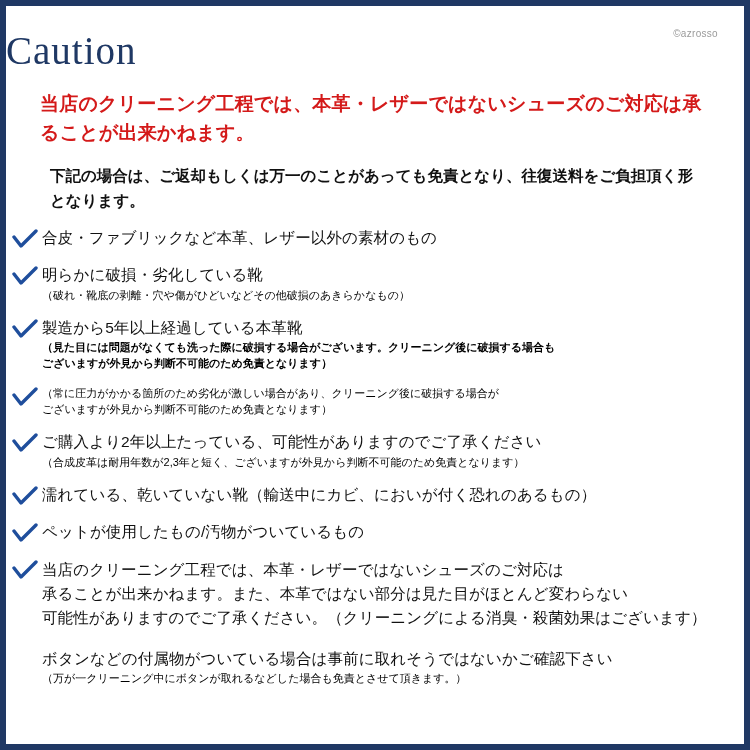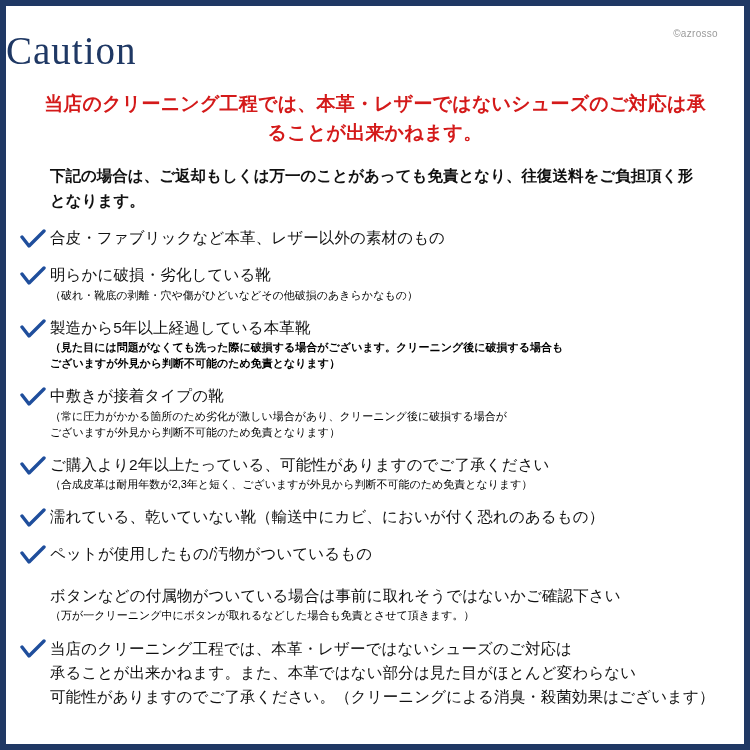--- a/index.html
+++ b/index.html
@@ -35,37 +35,37 @@
     font-family: "Liberation Serif", serif;
     font-size: 39px;
     color: #1f3864;
     letter-spacing: 1px;
     padding-top: 22px;
     font-weight: normal;
     margin: 0;
   }
   #lead {
     margin: 16px 34px 8px 34px;
-    text-align: center;
+    text-align: left;
     color: #d41a1a;
     font-size: 19px;
     line-height: 1.55;
     font-weight: bold;
     letter-spacing: 0.2px;
   }
   #subhead {
     margin: 16px 44px 0 44px;
     color: #111111;
     font-size: 15.5px;
     line-height: 1.6;
     font-weight: bold;
   }
   #list {
     margin: 14px 0 0 0;
-    padding: 0 26px 0 14px;
+    padding: 0 26px 0 6px;
   }
   .item {
     display: flex;
     align-items: flex-start;
     margin-bottom: 13px;
   }
   .check {
     flex: 0 0 auto;
     width: 26px;
     height: 22px;
@@ -148,21 +148,20 @@
       </div>
     </div>
 
     <div class="item">
       <span class="check">
         <svg width="26" height="22" viewBox="0 0 26 22" aria-hidden="true">
           <path d="M2 8 L9 17 L24 2" fill="none" stroke="currentColor" stroke-width="3.4" stroke-linecap="round" stroke-linejoin="round"></path>
         </svg>
       </span>
       <div class="body">
-        <div class="main-text">中敷きが接着タイプの靴</div>
         <div class="sub-text" style="white-space: pre-line;">（常に圧力がかかる箇所のため劣化が激しい場合があり、クリーニング後に破損する場合が
 ございますが外見から判断不可能のため免責となります）</div>
       </div>
     </div>
 
     <div class="item">
       <span class="check">
         <svg width="26" height="22" viewBox="0 0 26 22" aria-hidden="true">
           <path d="M2 8 L9 17 L24 2" fill="none" stroke="currentColor" stroke-width="3.4" stroke-linecap="round" stroke-linejoin="round"></path>
         </svg>
@@ -185,42 +184,42 @@
     </div>
 
     <div class="item">
       <span class="check">
         <svg width="26" height="22" viewBox="0 0 26 22" aria-hidden="true">
           <path d="M2 8 L9 17 L24 2" fill="none" stroke="currentColor" stroke-width="3.4" stroke-linecap="round" stroke-linejoin="round"></path>
         </svg>
       </span>
       <div class="body">
         <div class="main-text">ペットが使用したもの/汚物がついているもの</div>
-      </div>
-    </div>
-
-    <div class="item no-check" style="margin-top:18px;">
-      <span class="check">
-        <svg width="26" height="22" viewBox="0 0 26 22" aria-hidden="true">
-          <path d="M2 8 L9 17 L24 2" fill="none" stroke="currentColor" stroke-width="3.4" stroke-linecap="round" stroke-linejoin="round"></path>
-        </svg>
-      </span>
-      <div class="body">
-        <div class="main-text">ボタンなどの付属物がついている場合は事前に取れそうではないかご確認下さい</div>
-        <div class="sub-text">（万が一クリーニング中にボタンが取れるなどした場合も免責とさせて頂きます。）</div>
       </div>
     </div>
 
     <div class="item tall">
       <span class="check">
         <svg width="26" height="22" viewBox="0 0 26 22" aria-hidden="true">
           <path d="M2 8 L9 17 L24 2" fill="none" stroke="currentColor" stroke-width="3.4" stroke-linecap="round" stroke-linejoin="round"></path>
         </svg>
       </span>
       <div class="body">
         <div class="main-text" style="white-space: pre-line;">当店のクリーニング工程では、本革・レザーではないシューズのご対応は
 承ることが出来かねます。また、本革ではない部分は見た目がほとんど変わらない
 可能性がありますのでご了承ください。（クリーニングによる消臭・殺菌効果はございます）</div>
       </div>
     </div>
 
+    <div class="item no-check" style="margin-top:18px;">
+      <span class="check">
+        <svg width="26" height="22" viewBox="0 0 26 22" aria-hidden="true">
+          <path d="M2 8 L9 17 L24 2" fill="none" stroke="currentColor" stroke-width="3.4" stroke-linecap="round" stroke-linejoin="round"></path>
+        </svg>
+      </span>
+      <div class="body">
+        <div class="main-text">ボタンなどの付属物がついている場合は事前に取れそうではないかご確認下さい</div>
+        <div class="sub-text">（万が一クリーニング中にボタンが取れるなどした場合も免責とさせて頂きます。）</div>
+      </div>
+    </div>
+
   </div>
 </div>
 
 </body></html>

